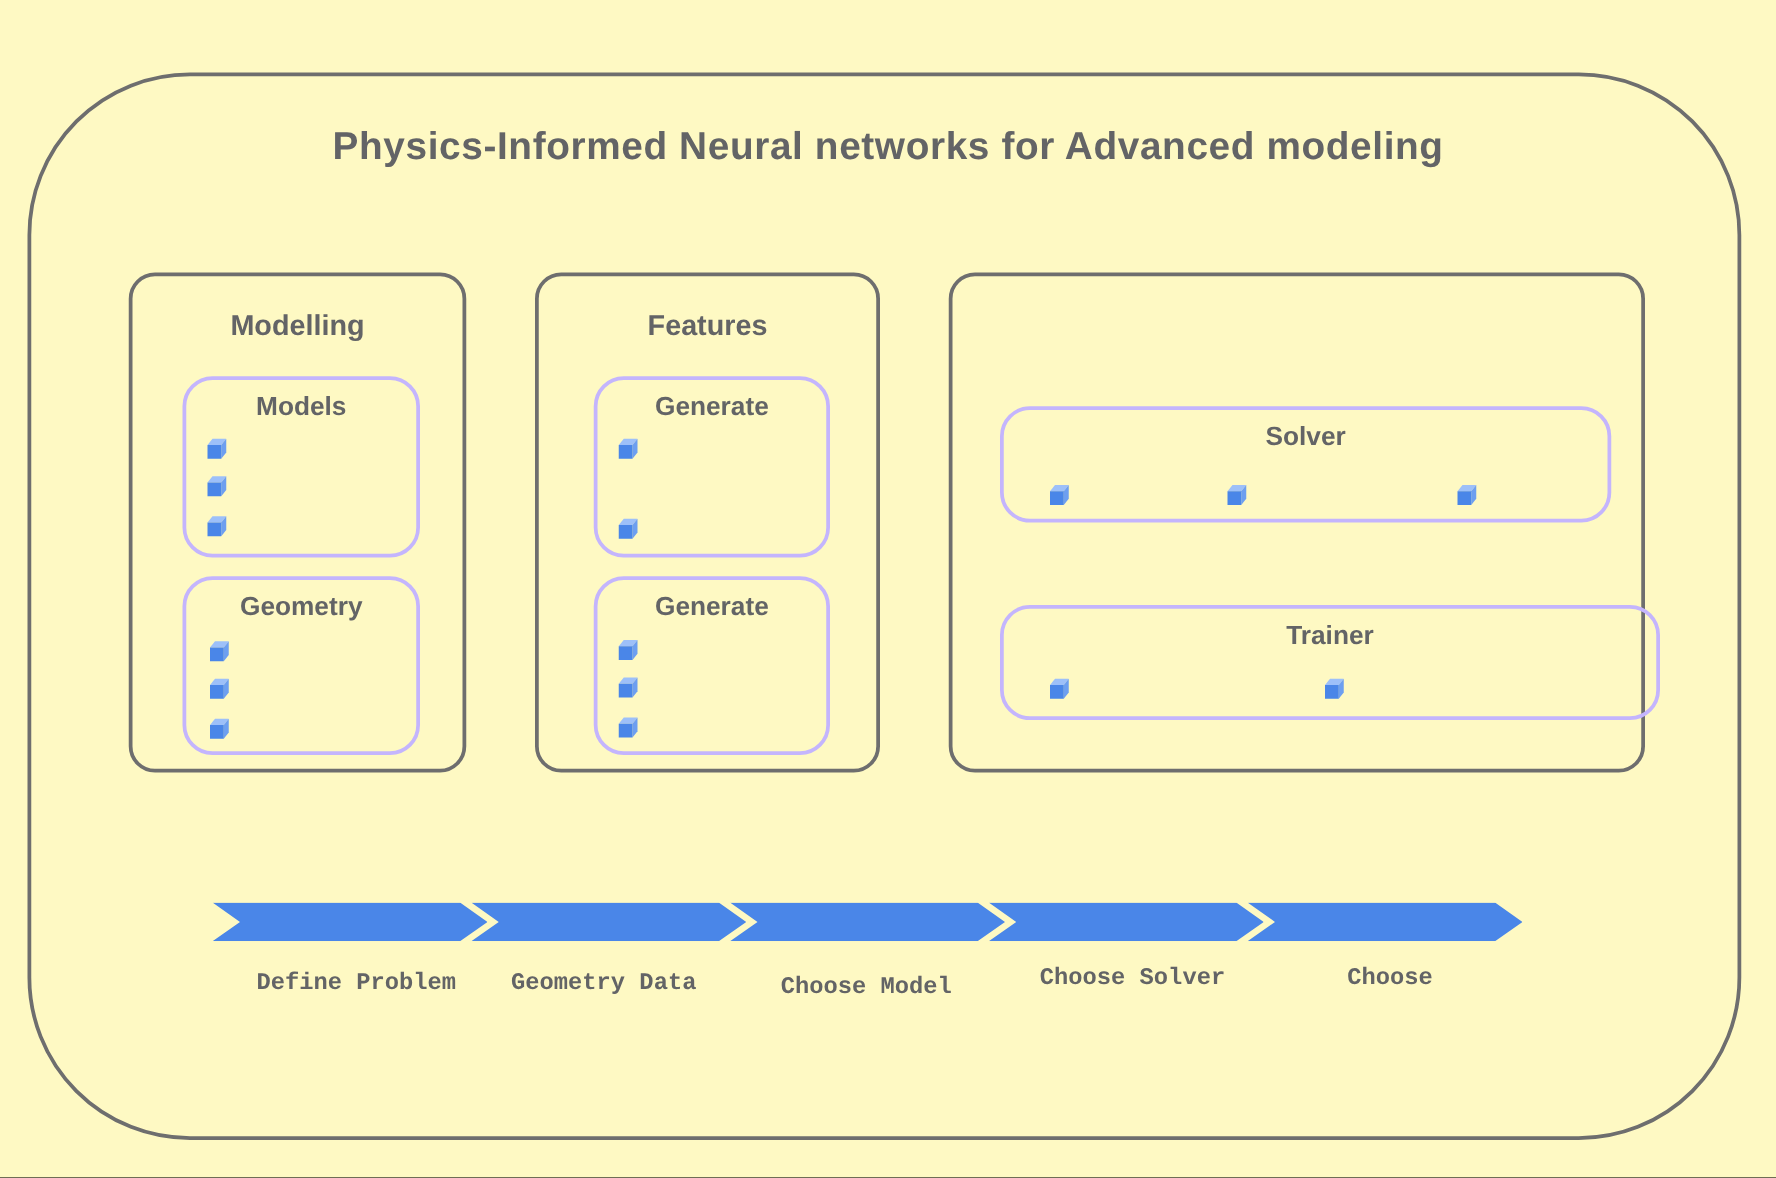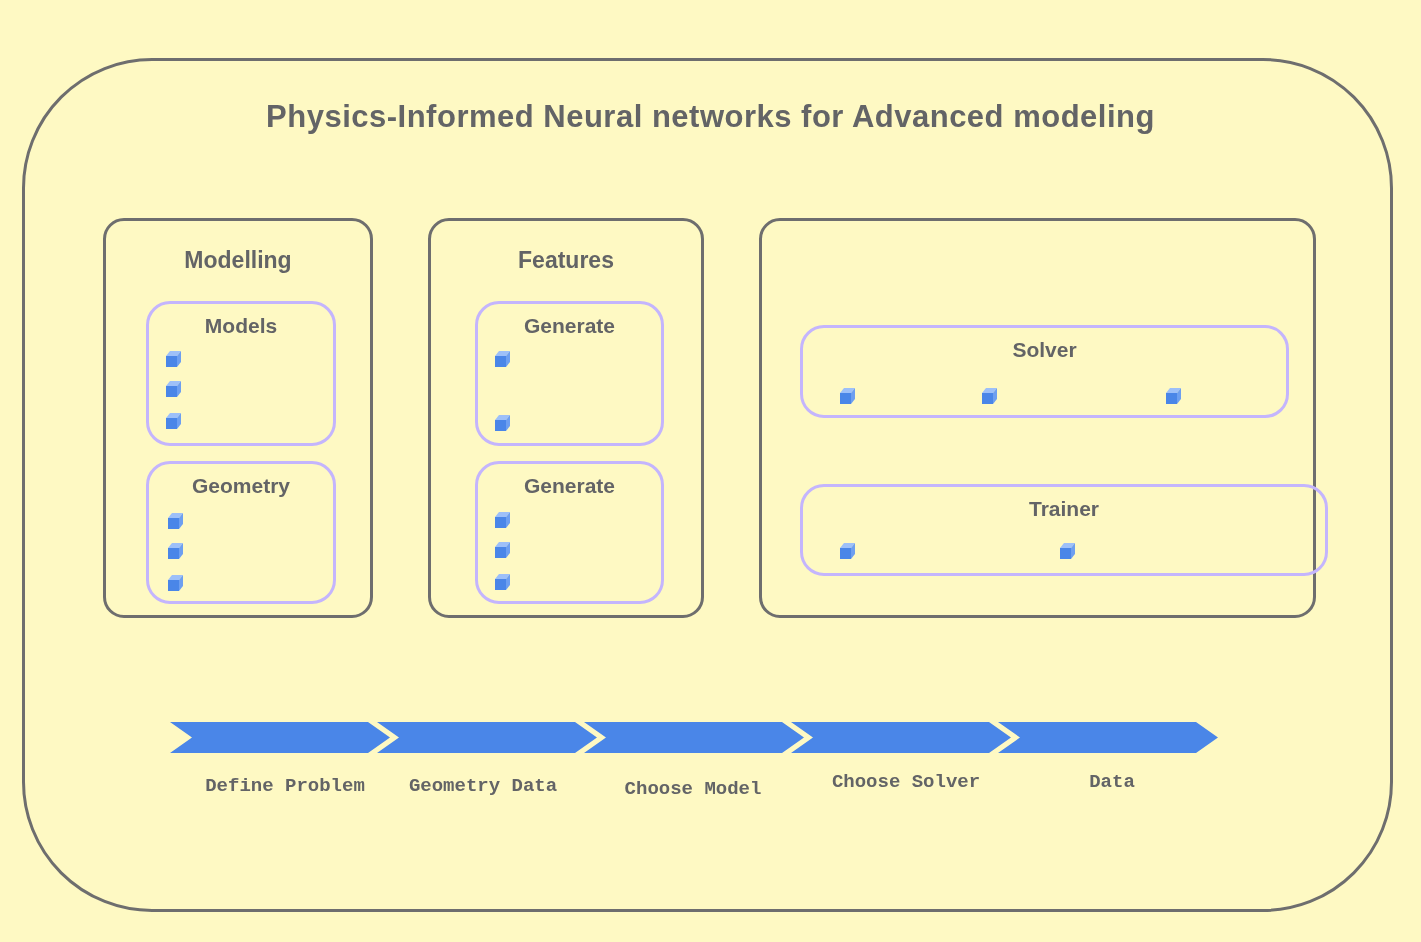--- a/index.html
+++ b/index.html
@@ -206,15 +206,15 @@
   <div class="chev" style="left:170px"></div>
   <div class="chev" style="left:377px"></div>
   <div class="chev" style="left:584px"></div>
   <div class="chev" style="left:791px"></div>
   <div class="chev" style="left:998px"></div>
 
   <div class="flow-label" style="left:285px;  top:775px">Define Problem</div>
   <div class="flow-label" style="left:483px;  top:775px">Geometry Data</div>
   <div class="flow-label" style="left:693px;  top:778px">Choose Model</div>
   <div class="flow-label" style="left:906px;  top:771px">Choose Solver</div>
-  <div class="flow-label" style="left:1112px; top:771px">Data</div>
+  <div class="flow-label" style="left:1112px; top:771px">Choose</div>
 
 </div>
 
 </body></html>

